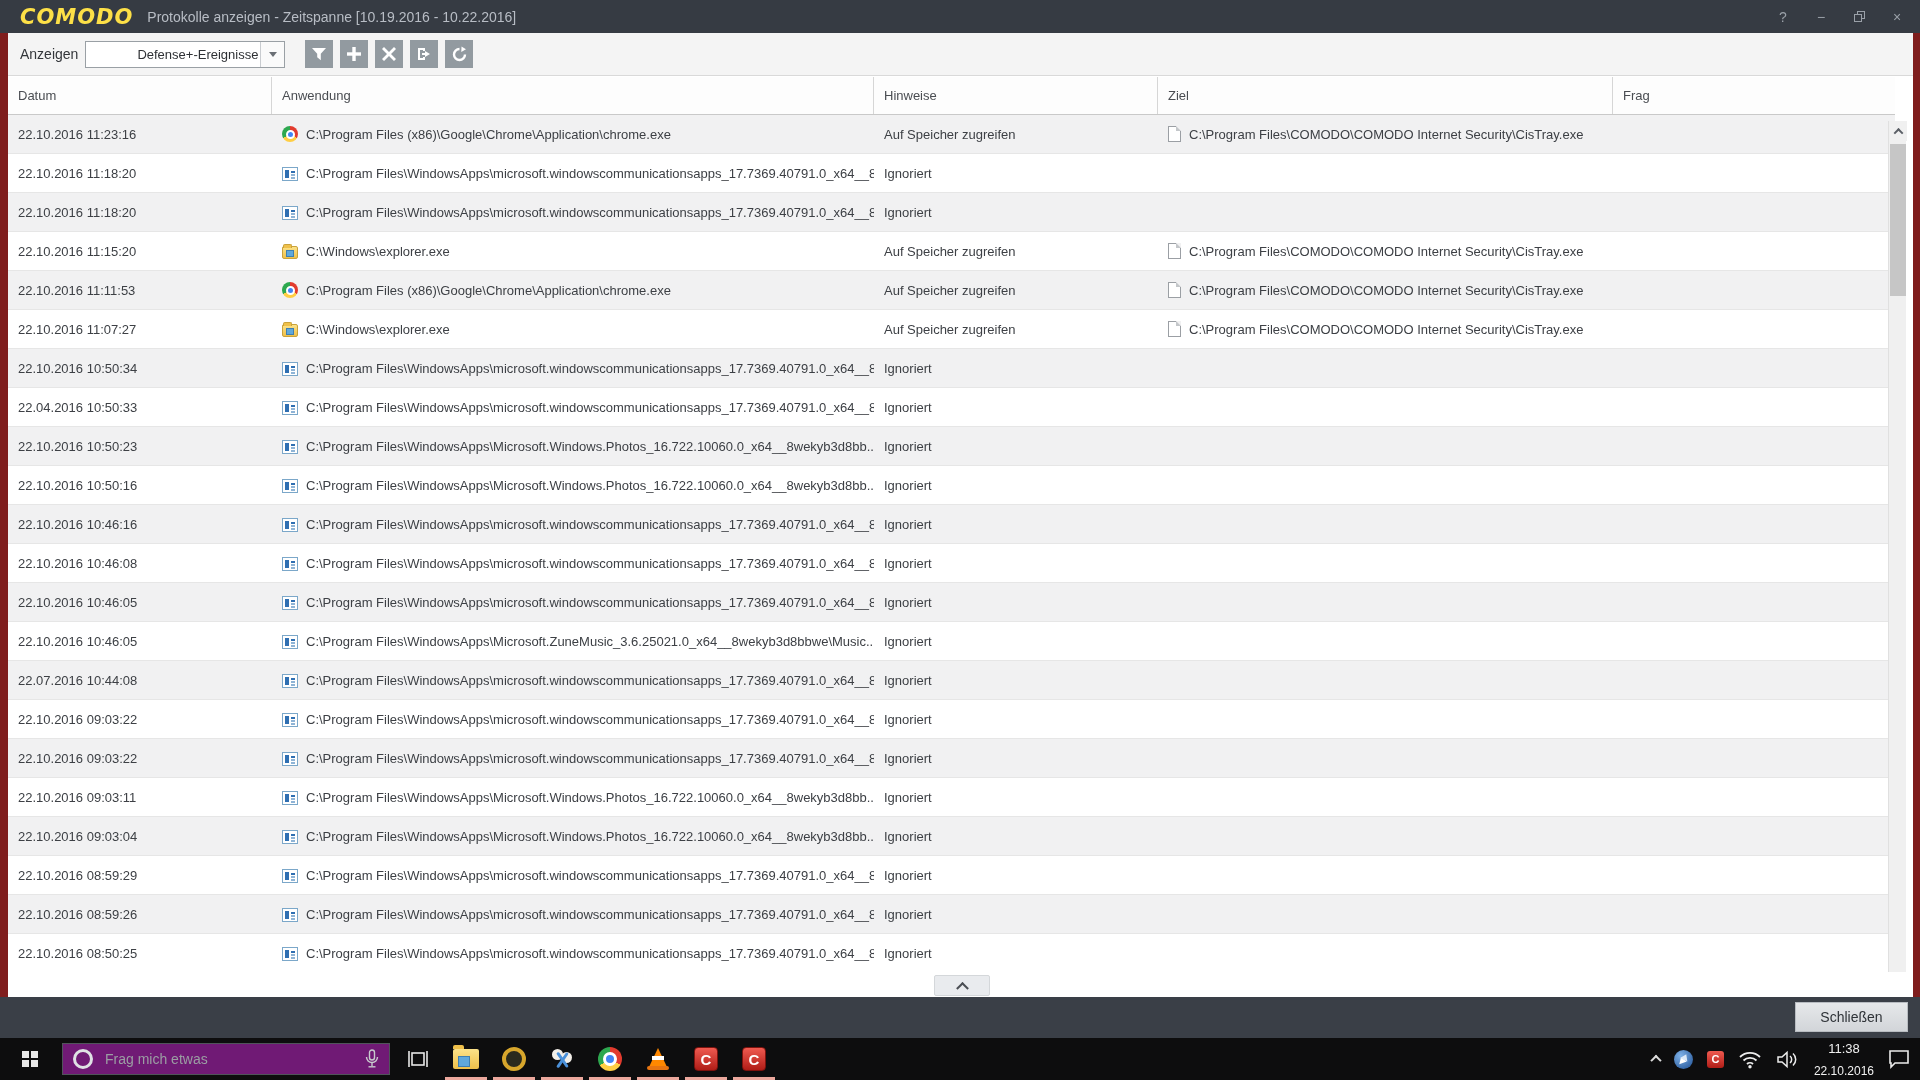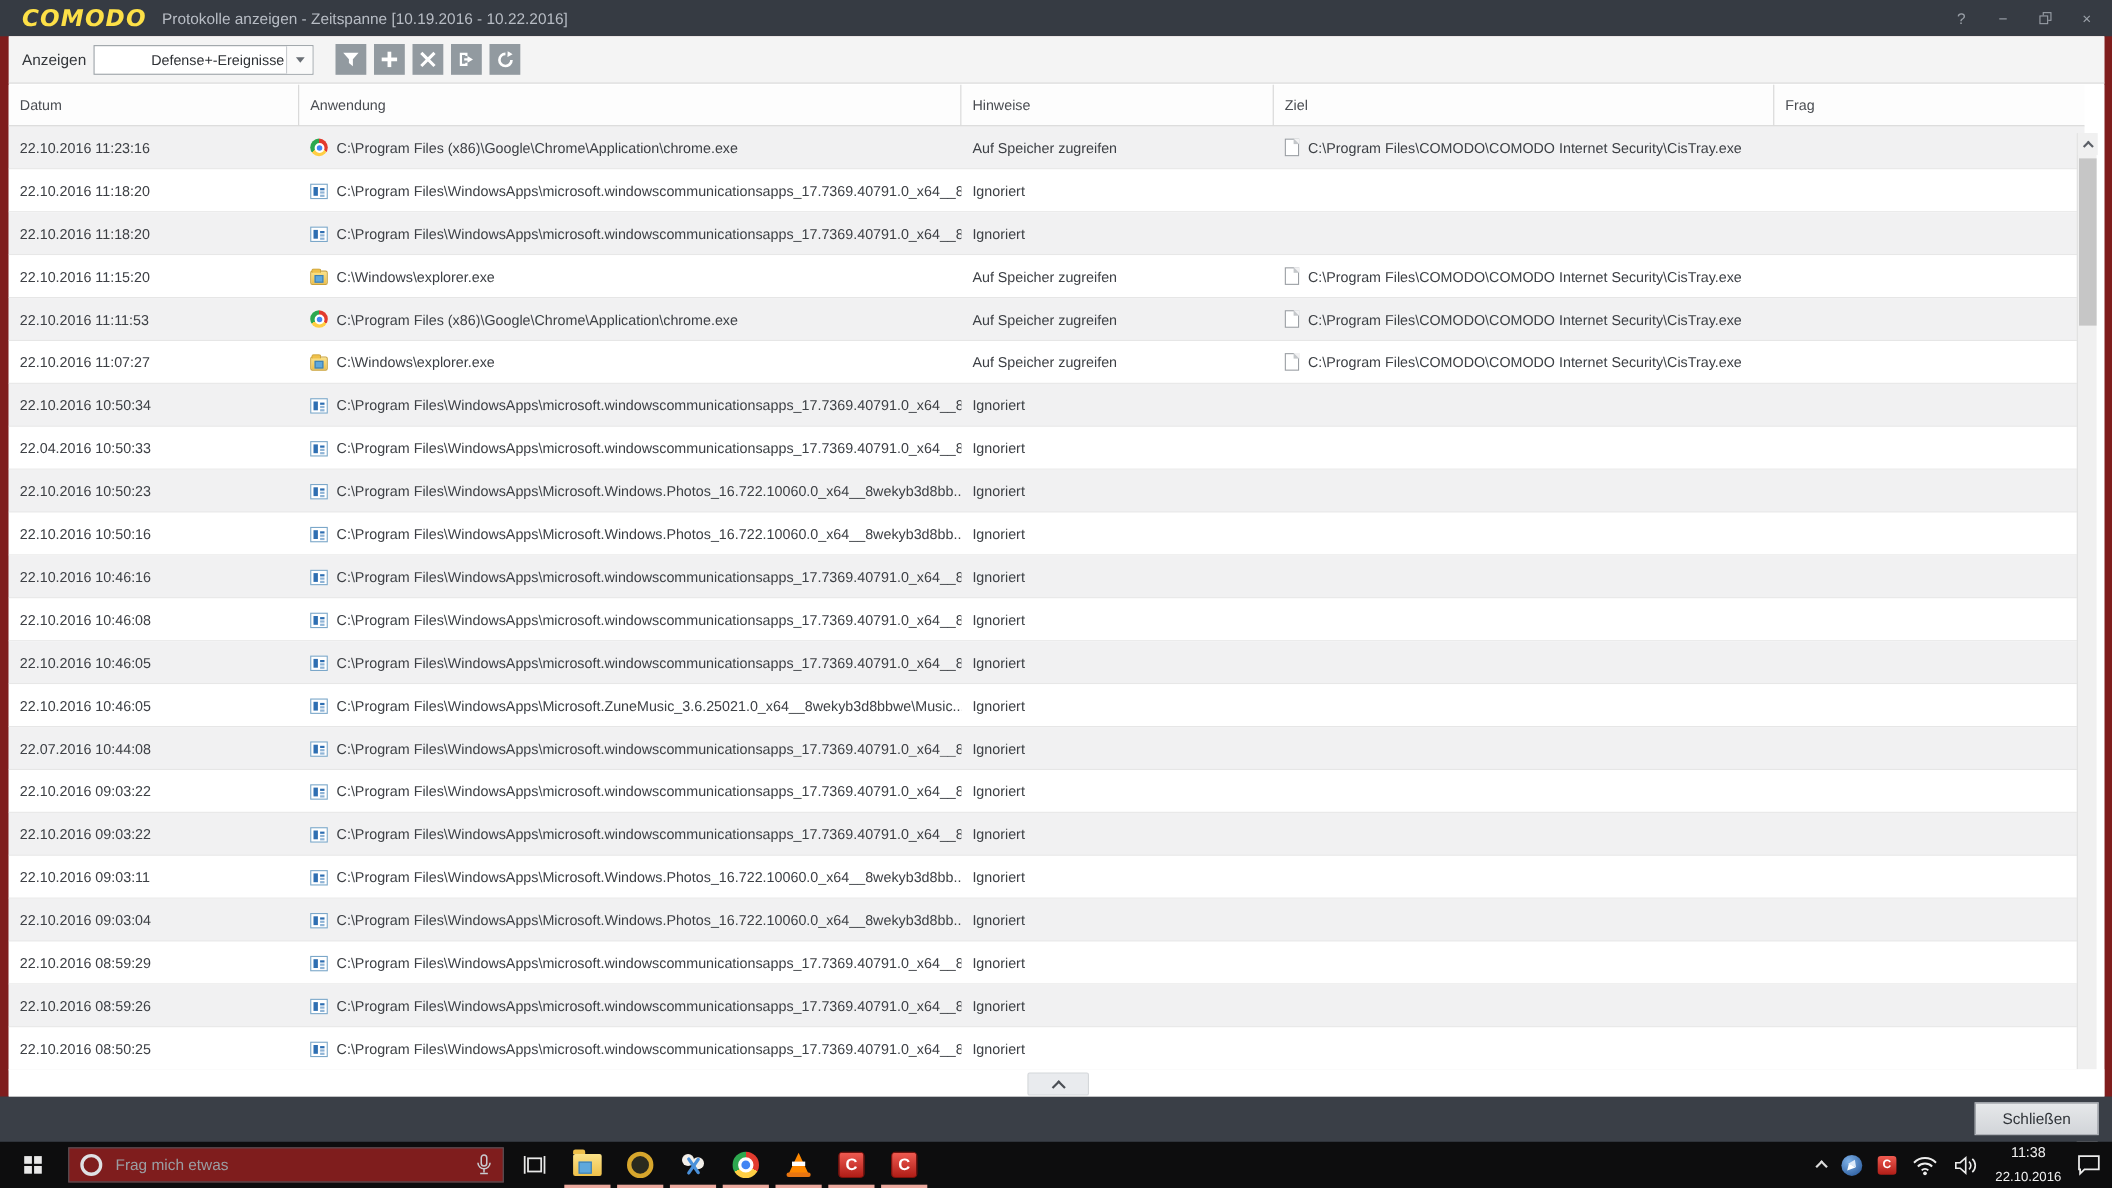--- a/index.html
+++ b/index.html
@@ -72,21 +72,21 @@
   #sb-up { top:0; } #sb-up b { transform:rotate(45deg) translate(1px,1px); }
   #sb-down { bottom:0; } #sb-down b { transform:rotate(-135deg) translate(0px,0px); }
   #sb-thumb { position:absolute; left:1px; top:23px; width:16px; height:152px; background:#c6c6c6; }
 
   
   #taskbar { position:absolute; left:0; top:1038px; width:1920px; height:42px; background:#0d0d0e; display:flex; align-items:center; }
   .tb-btn { height:42px; display:flex; align-items:center; justify-content:center; position:relative; cursor:default; }
   #start-btn { width:60px; }
   #start-logo { display:grid; grid-template-columns:7px 7px; grid-template-rows:7px 7px; gap:2px; }
   #start-logo i { background:#e8e8e8; }
-  #searchbox { width:396px; height:32px; margin-left:2px; background:#7f1d1d; border:1px solid #50545a; display:flex; align-items:center; position:relative; }
+  #searchbox { width:328px; height:32px; margin-left:2px; background:#701a75; border:1px solid #50545a; display:flex; align-items:center; position:relative; }
   #cortana-ring { width:20px; height:20px; border:3px solid #dfe1e4; border-radius:50%; margin-left:10px; flex:none; }
   #search-text { color:#9b9ea3; font-size:14px; margin-left:12px; flex:1; white-space:nowrap; overflow:hidden; }
   #mic-icon { margin-right:10px; flex:none; }
   #taskview-btn { width:48px; margin-left:4px; }
   .pin { width:48px; }
   .pin::after { content:""; position:absolute; left:3px; right:3px; bottom:0; height:3px; background:#eba89d; }
   .folder-big { width:26px; height:20px; background:linear-gradient(#fbe289,#efc04a); border-radius:2px; position:relative; }
   .folder-big::before { content:""; position:absolute; left:0; top:-4px; width:11px; height:4px; background:#efc04a; border-radius:2px 2px 0 0; }
   .folder-big::after { content:""; position:absolute; left:5px; bottom:2px; width:10px; height:9px; background:#5fa8dc; border:1px solid #3f7fb0; }
   .chat-big { width:24px; height:24px; border-radius:50%; background:#2a2a1e; border:4px solid #d7a62c; }

